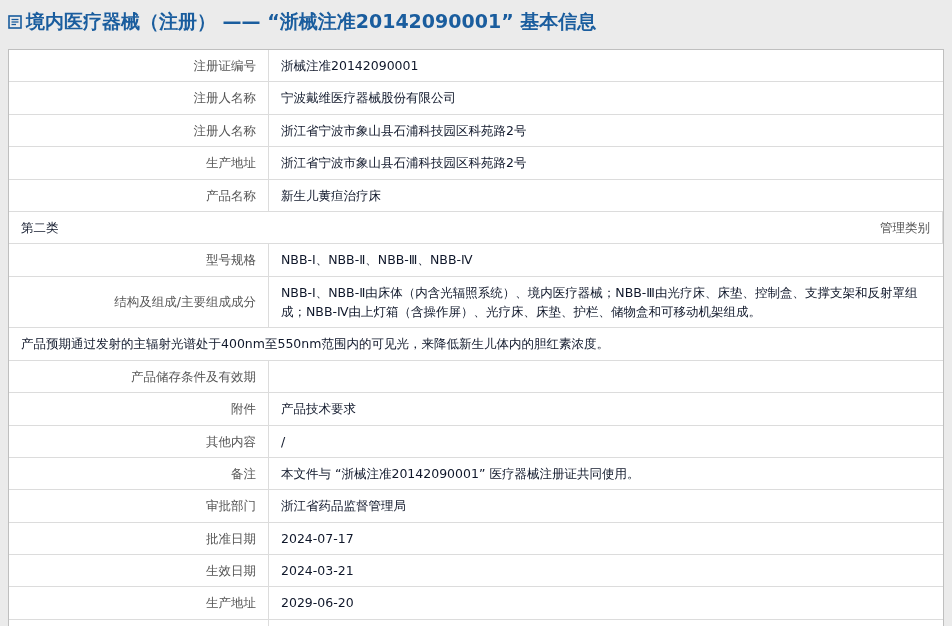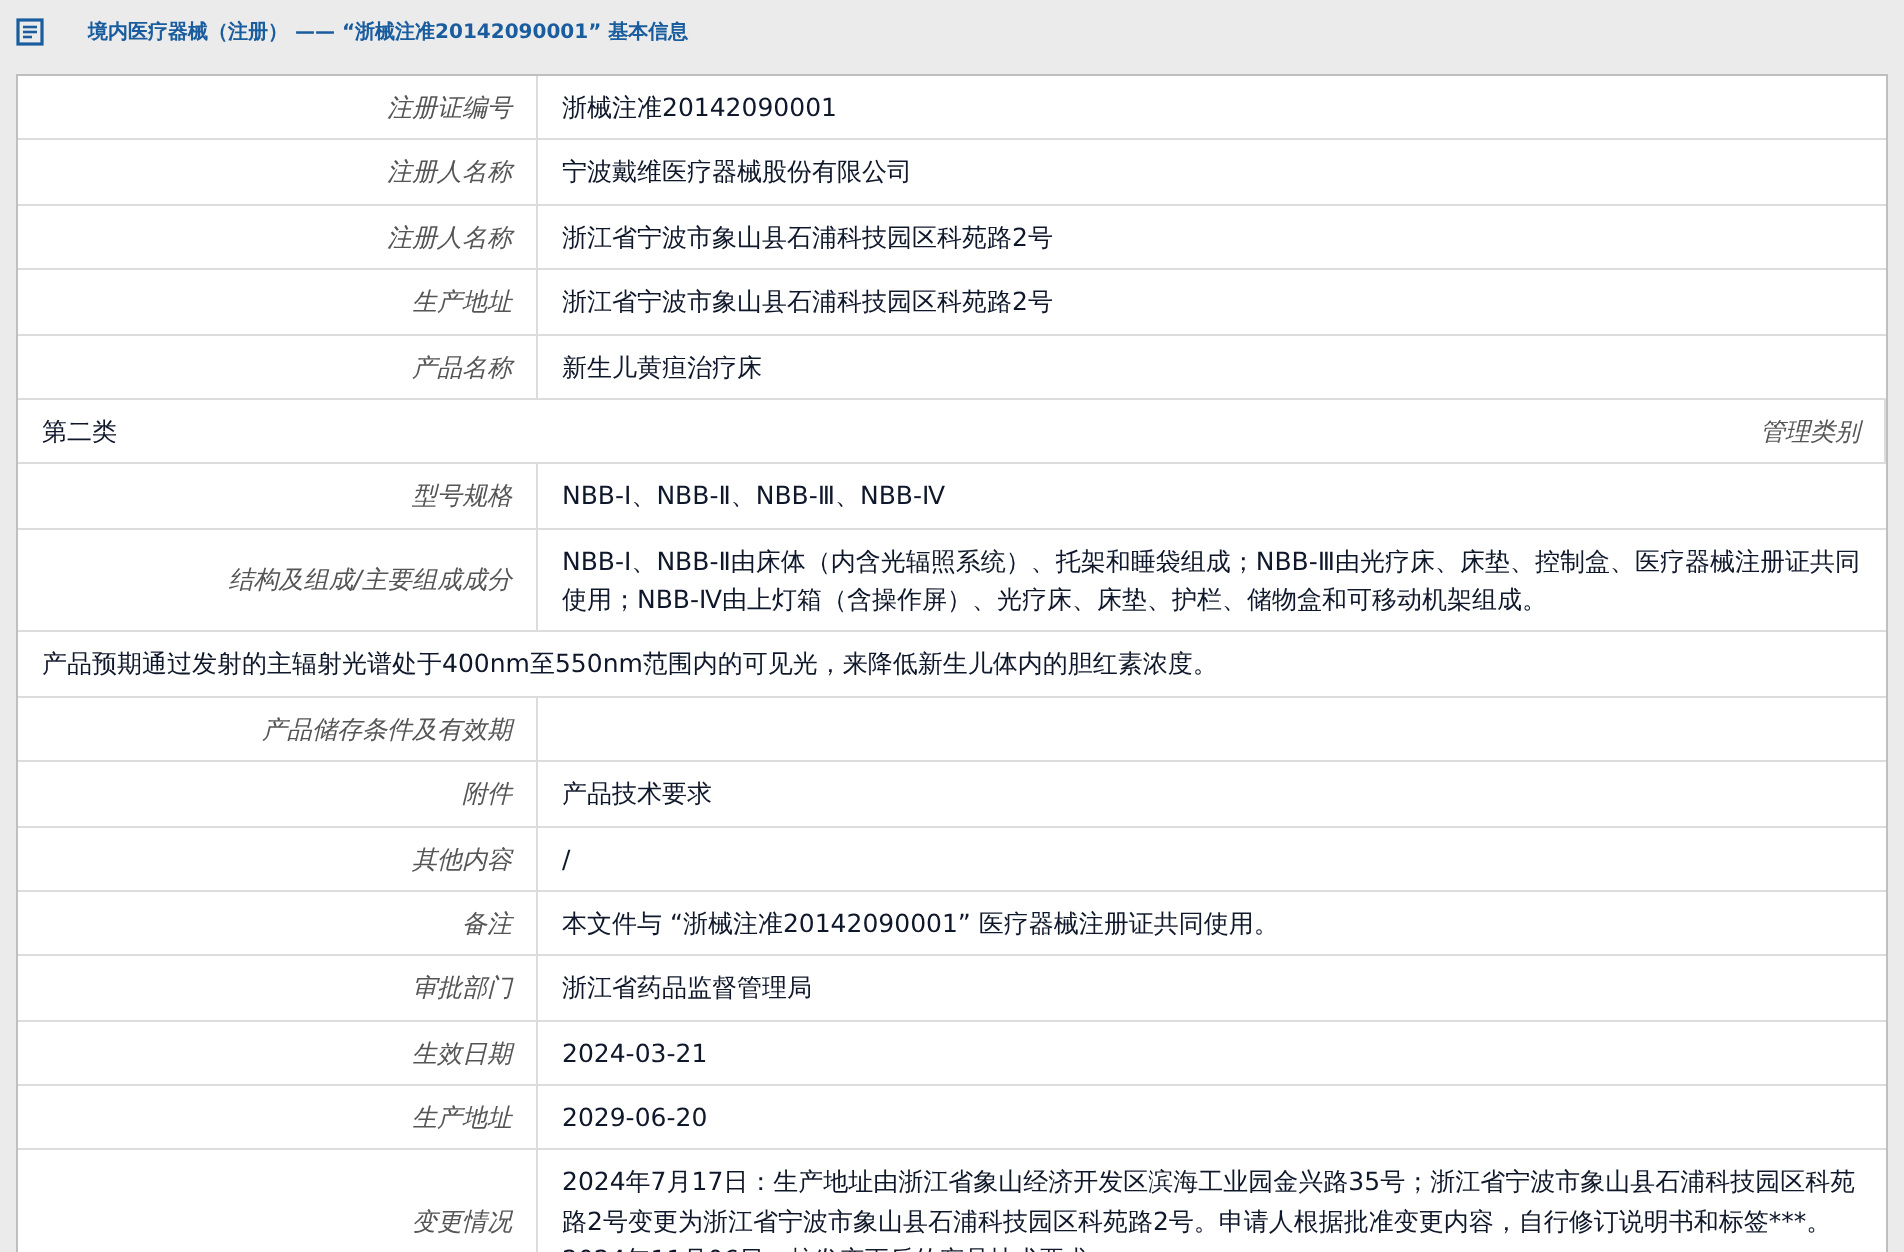--- a/index.html
+++ b/index.html
@@ -9,25 +9,25 @@
     width: 952px;
     height: 626px;
     background: #ebebeb;
     font-family: "DejaVu Sans", "Liberation Sans", sans-serif;
     font-size: 12.5px;
     color: #333;
   }
   .page-header {
     display: flex;
     align-items: center;
-    gap: 22px;
+    gap: 4px;
     padding: 9px 0 6px 8px;
     color: #1a5d9e;
     font-weight: bold;
-    font-size: 10px;
+    font-size: 19px;
   }
   .doc-icon {
     display: inline-flex;
     width: 14px;
     height: 14px;
     flex: 0 0 14px;
   }
   .doc-icon svg { width: 14px; height: 14px; }
   .info-table {
     margin: 8px 8px 9px 8px;
@@ -47,21 +47,20 @@
   .label {
     flex: 0 0 260px;
     width: 260px;
     text-align: right;
     color: #555;
     border-right: 1px solid #dcdcdc;
     display: flex;
     align-items: center;
     justify-content: flex-end;
     gap: 4px;
-    font-style: italic;
   }
   .value {
     flex: 1 1 auto;
     color: #0f172a;
     display: flex;
     align-items: center;
     white-space: pre-line;
   }
 </style>
 </head>
@@ -111,21 +110,21 @@
     <div class="cell label">管理类别</div>
   </div>
 
   <div class="row">
     <div class="cell label">型号规格</div>
     <div class="cell value">NBB-Ⅰ、NBB-Ⅱ、NBB-Ⅲ、NBB-Ⅳ</div>
   </div>
 
   <div class="row">
     <div class="cell label">结构及组成/主要组成成分</div>
-    <div class="cell value">NBB-Ⅰ、NBB-Ⅱ由床体（内含光辐照系统）、托架和睡袋组成；NBB-Ⅲ由光疗床、床垫、控制盒、医疗器械注册证共同使用；NBB-Ⅳ由上灯箱（含操作屏）、光疗床、床垫、护栏、储物盒和可移动机架组成。</div>
+    <div class="cell value">NBB-Ⅰ、NBB-Ⅱ由床体（内含光辐照系统）、境内医疗器械；NBB-Ⅲ由光疗床、床垫、控制盒、支撑支架和反射罩组成；NBB-Ⅳ由上灯箱（含操作屏）、光疗床、床垫、护栏、储物盒和可移动机架组成。</div>
   </div>
 
   <div class="row">
     <div class="cell value">产品预期通过发射的主辐射光谱处于400nm至550nm范围内的可见光，来降低新生儿体内的胆红素浓度。</div>
   </div>
 
   <div class="row">
     <div class="cell label">产品储存条件及有效期</div>
     <div class="cell value"></div>
   </div>
@@ -143,20 +142,24 @@
   <div class="row">
     <div class="cell label">备注</div>
     <div class="cell value">本文件与 “浙械注准20142090001” 医疗器械注册证共同使用。</div>
   </div>
 
   <div class="row">
     <div class="cell label">审批部门</div>
     <div class="cell value">浙江省药品监督管理局</div>
   </div>
 
+  <div class="row">
+    <div class="cell label">批准日期</div>
+    <div class="cell value">2024-07-17</div>
+  </div>
 
   <div class="row">
     <div class="cell label">生效日期</div>
     <div class="cell value">2024-03-21</div>
   </div>
 
   <div class="row">
     <div class="cell label">生产地址</div>
     <div class="cell value">2029-06-20</div>
   </div>

